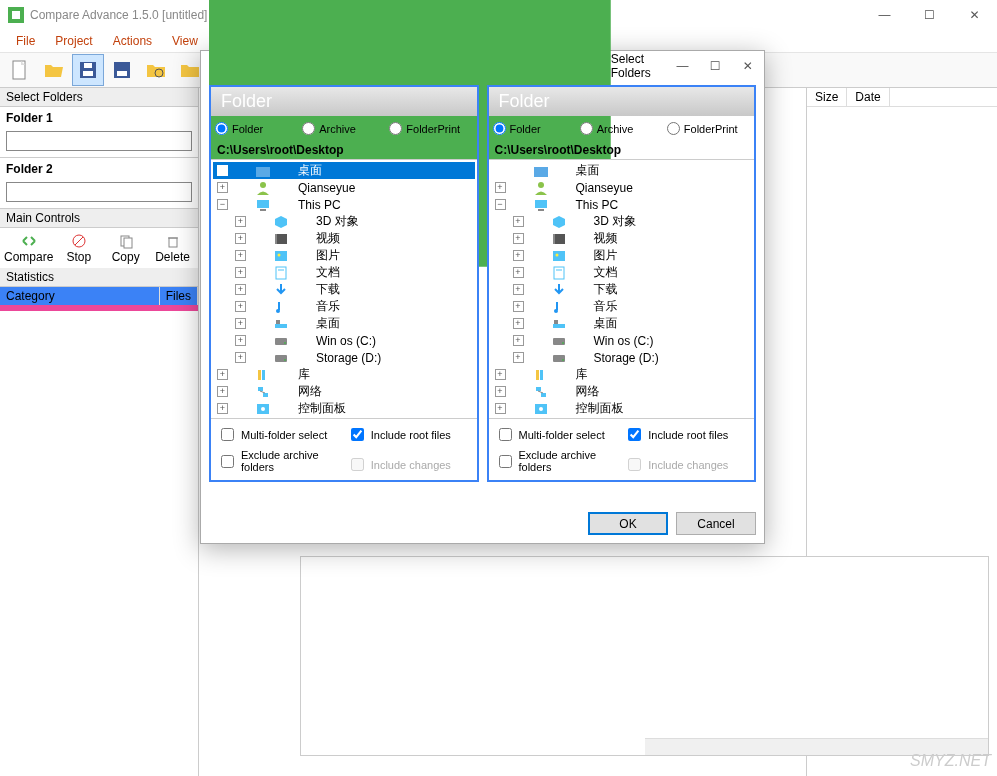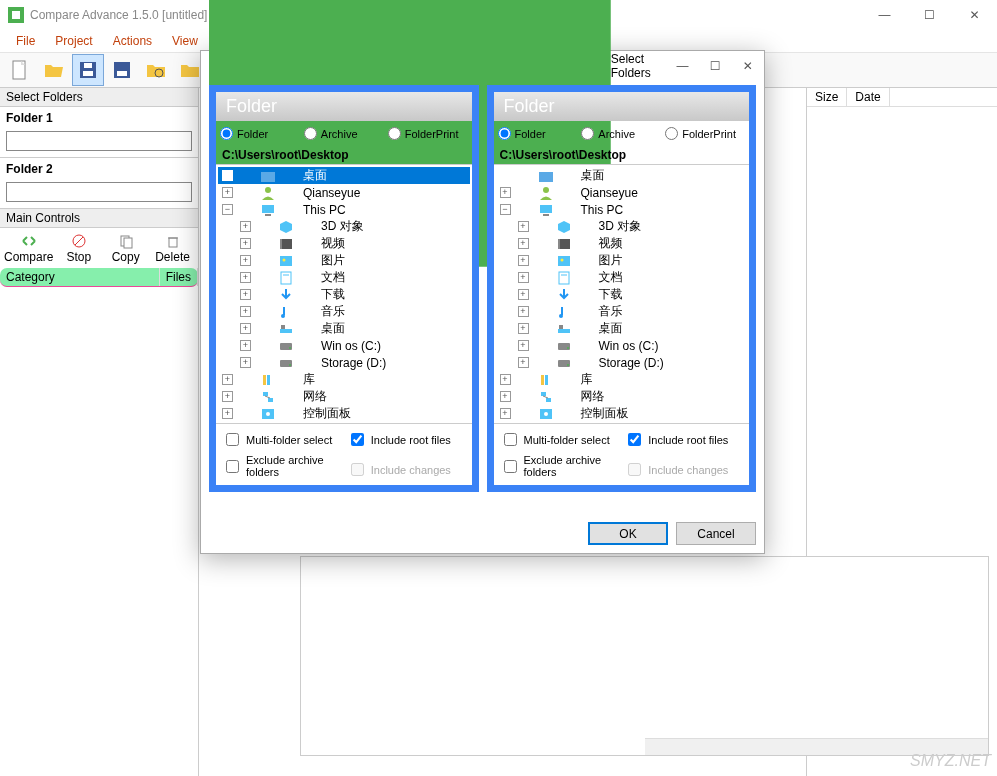--- a/index.html
+++ b/index.html
@@ -14,33 +14,33 @@
 .toolbtn { width: 32px; height: 32px; display: flex; align-items: center; justify-content: center; }
 .toolbtn.active { border: 1px solid #7aa7d9; background: #cde6ff; }
 .panel-label { background: #eee; border-bottom: 1px solid #ccc; padding: 2px 6px; }
 .left-panel { position: absolute; left: 0; top: 88px; width: 198px; }
 .folder-section { border-bottom: 1px solid #ccc; }
 .folder-label { font-weight: bold; padding: 4px 6px; }
 .folder-input { margin: 2px 6px 6px 6px; height: 20px; border: 1px solid #888; background: #fff; }
 .main-controls { display: flex; padding: 4px; gap: 4px; }
 .ctrl-btn { flex: 1; text-align: center; font-size: 11px; }
 .ctrl-btn .cicon { height: 18px; display:flex; align-items:center; justify-content:center; }
-.stats-header { display: flex; border-bottom: 1px solid #ec4899; background: #86efac; border-radius: 7px; }
+.stats-header { display: flex; border-bottom: 6px solid #ec4899; background: #3b82f6; }
 .stats-header div { padding: 2px 6px; border-right: 1px solid #ddd; }
 .right-panel { position: absolute; right: 0; top: 88px; width: 190px; }
 .rhead { display: flex; background: #fff; border-bottom: 1px solid #ddd; }
 .rhead div { padding: 2px 8px; border-right: 1px solid #ddd; }
 .center-area { position: absolute; left: 198px; right: 190px; top: 88px; bottom: 0; border-left:1px solid #ccc; border-right:1px solid #ccc; }
 .bottom-pane { position: absolute; left: 300px; right: 8px; bottom: 20px; height: 200px; border: 1px solid #ccc; background: #fff; }
 .scrollbarh { position: absolute; bottom: 0; left: 50%; right: 0; height: 17px; background: #f0f0f0; border-top: 1px solid #ddd; }
 .dialog { position: absolute; left: 200px; top: 50px; width: 565px; background: #fff; border: 1px solid #aaa; box-shadow: 0 5px 25px rgba(0,0,0,0.3); }
 .dlg-title { height: 30px; display: flex; align-items: center; padding-left: 8px; }
 .dlg-title .spacer { flex: 1; }
 .dlg-body { padding: 4px 8px 8px 8px; display: flex; gap: 8px; }
-.folder-pane { flex: 1; border: 7px solid #3b82f6; }
+.folder-pane { flex: 1; border: 2px solid #3b82f6; }
 .fp-header { background: linear-gradient(#e8e8e8, #c8c8c8); color: #fff; padding: 4px 10px; font-size: 18px; font-weight: 300; }
 .fp-radios { display: flex; padding: 6px 4px; gap: 4px; }
 .fp-radios label { display: flex; align-items: center; gap: 4px; flex: 1; font-size: 11px; }
 .fp-radios input { margin: 0; }
 .fp-path { font-weight: bold; padding: 2px 6px; }
 .fp-tree { height: 260px; overflow-y: scroll; border-top: 1px solid #ccc; border-bottom: 1px solid #ccc; background: #fff; padding: 2px; }
 .tree-row { display: flex; align-items: center; height: 17px; white-space: nowrap; gap: 24px; }
 .tree-row.sel { background: #0078d7; color: #fff; }
 .exp { width: 11px; height: 11px; border: 1px solid #999; margin-right: 3px; font-size: 9px; line-height: 9px; text-align: center; color: #555; background: #fff; flex-shrink: 0; }
 .exp.none { border: none; }
@@ -145,20 +145,21 @@
             <rect x="6" y="5" width="8" height="10" fill="#fff" stroke="#888"></rect>
           </svg>
         </div><span>Copy</span></div>
     <div class="ctrl-btn"><div class="cicon">
           <svg width="16" height="16">
             <rect x="4" y="5" width="8" height="9" fill="none" stroke="#888"></rect>
             <line x1="3" y1="5" x2="13" y2="5" stroke="#888"></line>
           </svg>
         </div><span>Delete</span></div>
   </div>
+  <div class="panel-label">Statistics</div>
   <div class="stats-header">
     <div style="flex:1">Category</div>
     <div>Files</div>
   </div>
 </div>
 
 <div class="right-panel">
   <div class="rhead">
     <div>Size</div>
     <div>Date</div>

